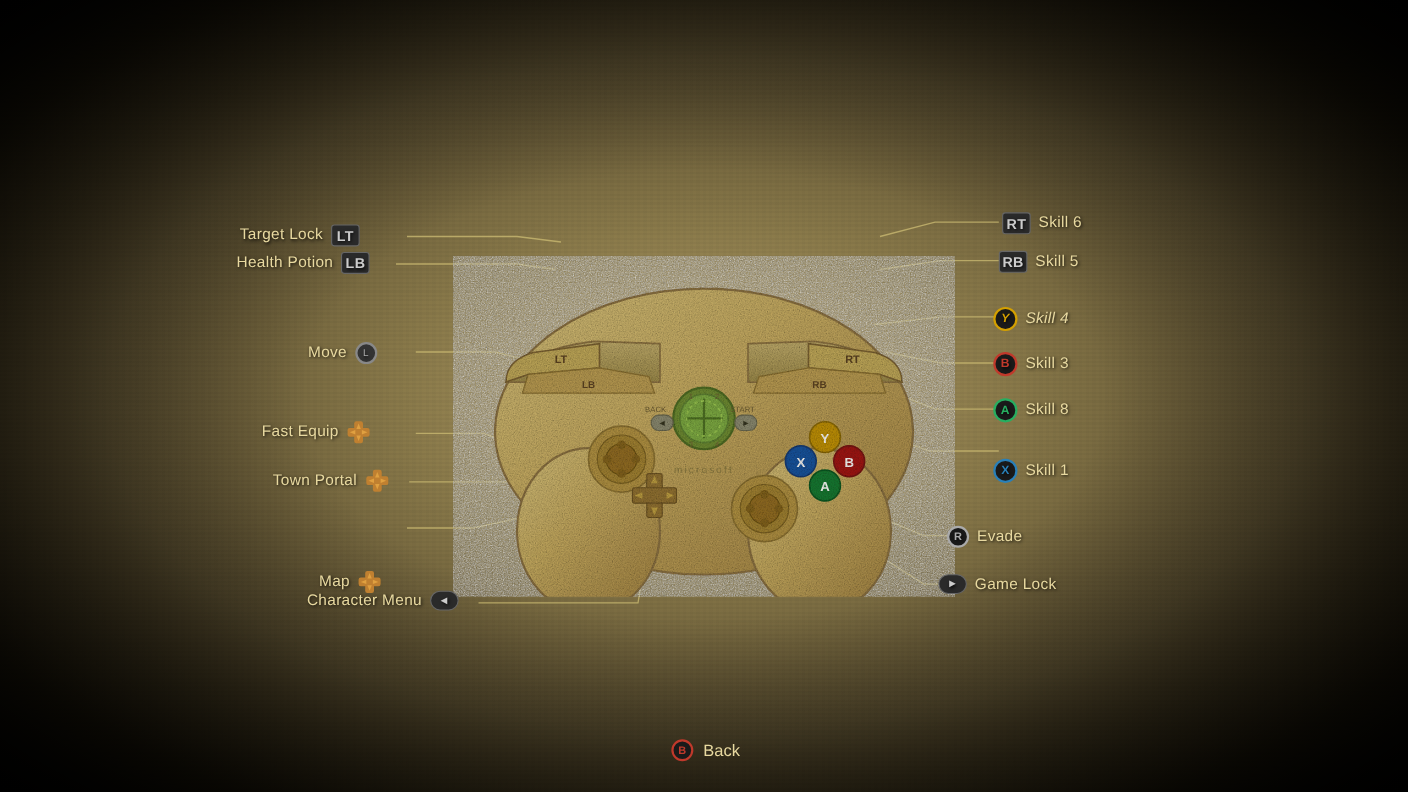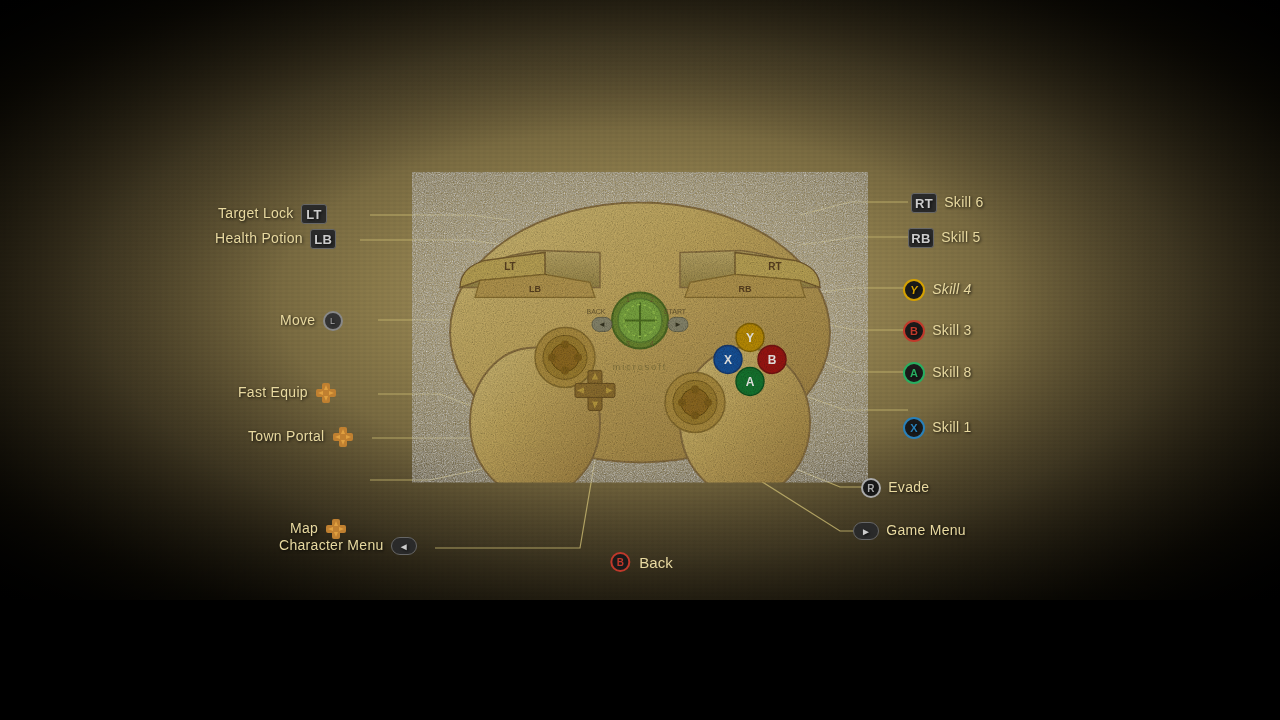--- a/index.html
+++ b/index.html
@@ -7,21 +7,21 @@
     body {
       width: 1280px;
       height: 720px;
       overflow: hidden;
       background: #000;
       font-family: 'Arial', sans-serif;
     }
 
     .main-container {
       width: 1280px;
-      height: 600px;
+      height: 720px;
       position: relative;
       background: radial-gradient(ellipse at center, #b5a06a 0%, #8a7a4a 30%, #5a4e30 60%, #1a1508 85%, #000 100%);
     }
 
     
     .main-container::before {
       content: '';
       position: absolute;
       inset: 0;
       background: 
@@ -382,21 +382,21 @@
     <span>Skill 1</span>
   </div>
 
   <div class="label" style="left:858px; top:478px;">
     <span class="badge-circle badge-r" style="width:20px;height:20px;font-size:10px;">R</span>
     <span>Evade</span>
   </div>
 
   <div class="label" style="left:850px; top:522px;">
     <span class="badge-back" style="display:inline-flex;align-items:center;justify-content:center;width:26px;height:18px;border-radius:9px;background:#2a2a2a;border:1px solid #666;color:#ccc;font-size:10px;margin:0 3px;vertical-align:middle;">►</span>
-    <span>Game Menu</span>
+    <span>Game Lock</span>
   </div>
 
   <div class="bottom-back">
     <span class="badge-circle badge-b badge-b-small" style="width:20px;height:20px;font-size:10px;">B</span>
     <span>Back</span>
   </div>
 
 </div>
 
 </body></html>

